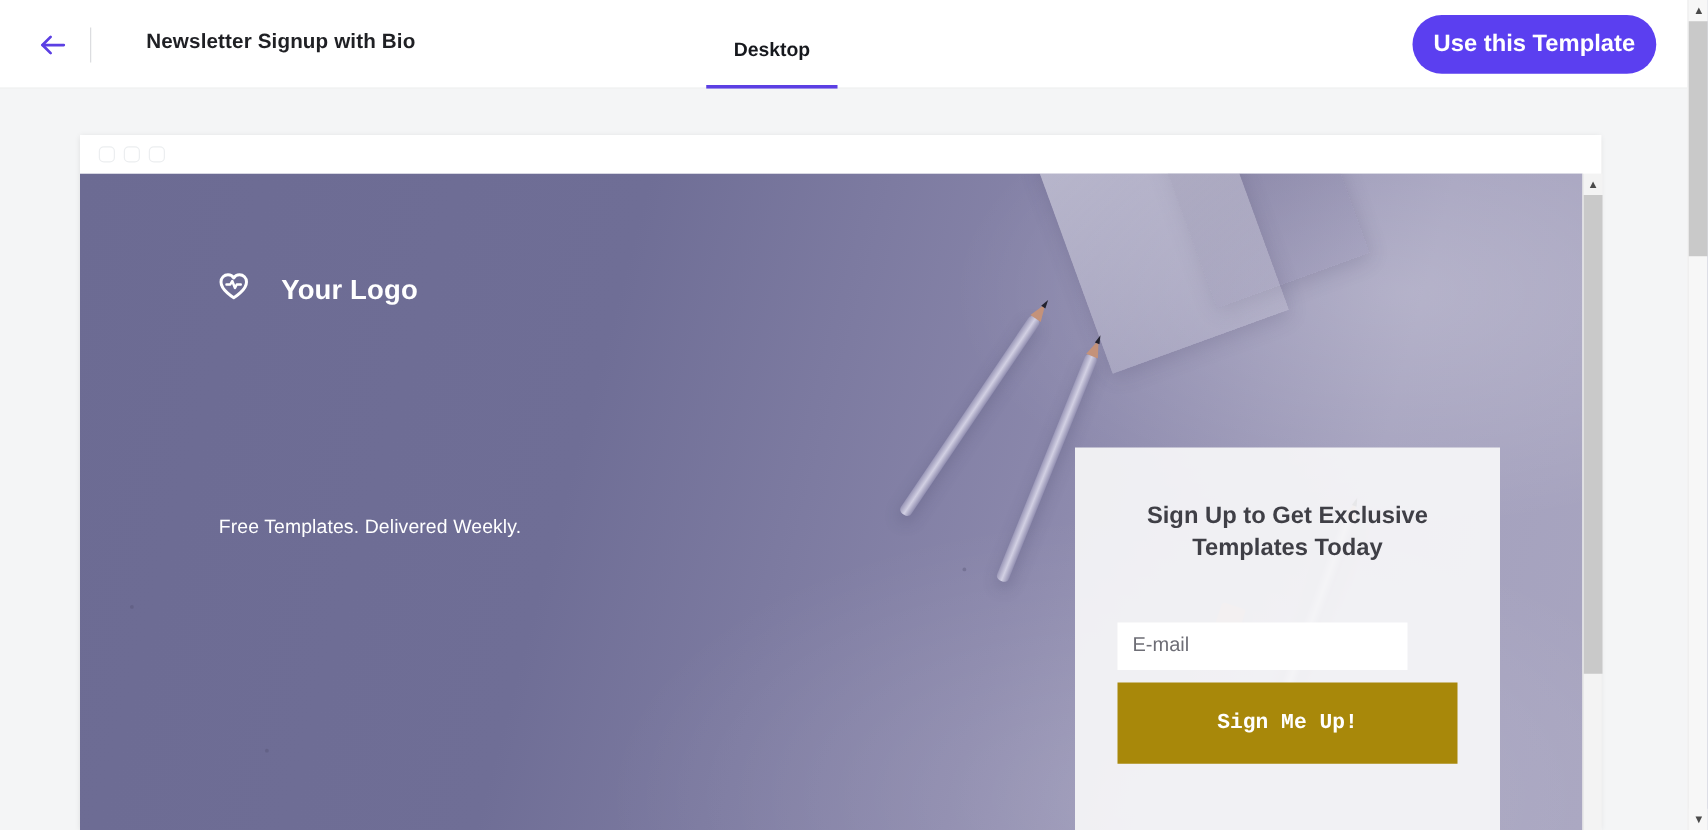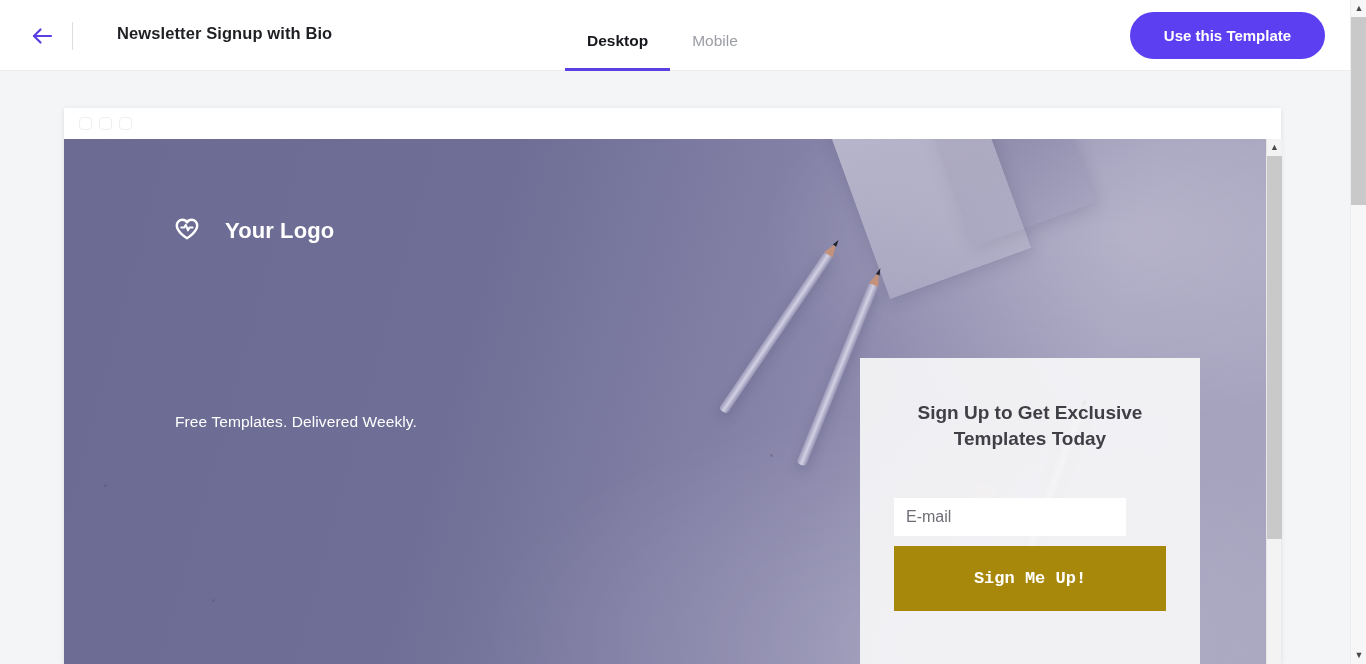--- a/index.html
+++ b/index.html
@@ -59,21 +59,21 @@
     position: absolute; left: 0; right: 0; bottom: 0;
     height: 3px; background: #5b3fe3;
   }
 
   .use-template-btn {
     position: absolute; right: 25px; top: 12px;
     width: 195px; height: 47px;
     border-radius: 24px;
     background: #5b3ff0;
     color: #fff;
-    font-size: 15px; font-weight: 700;
+    font-size: 19px; font-weight: 700;
     display: flex; align-items: center; justify-content: center;
     cursor: pointer;
     border: none;
     font-family: "Liberation Sans", sans-serif;
   }
 
   
   .stage {
     position: absolute;
     top: 71px; left: 0;
@@ -281,23 +281,20 @@
     </span>
   </div>
 
   <div class="hdr-divider"></div>
 
   <div class="page-title">Newsletter Signup with Bio</div>
 
   <div class="tabs">
     <div class="tab active">
       <span>Desktop</span>
-    </div>
-    <div class="tab inactive">
-      <span>Mobile</span>
     </div>
   </div>
 
   <button class="use-template-btn">Use this Template</button>
 </div>
 
 <div class="stage">
 
   <div class="browser-mock">
 

